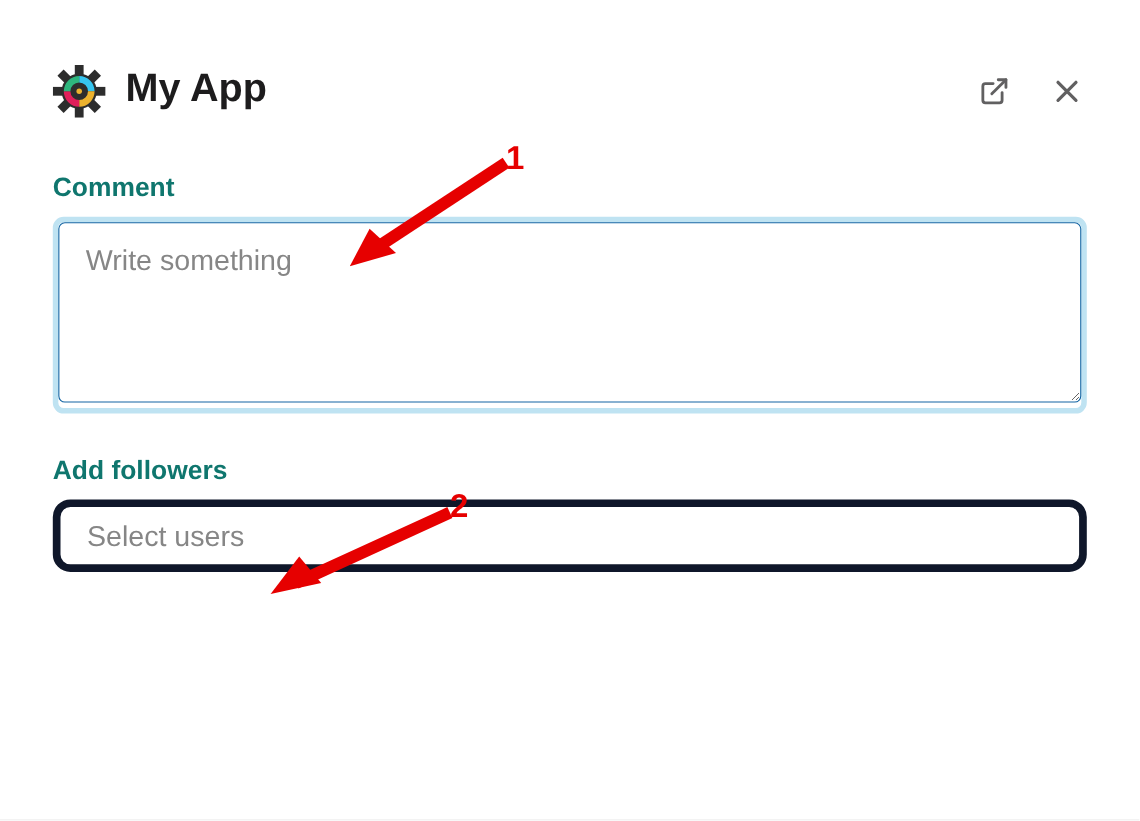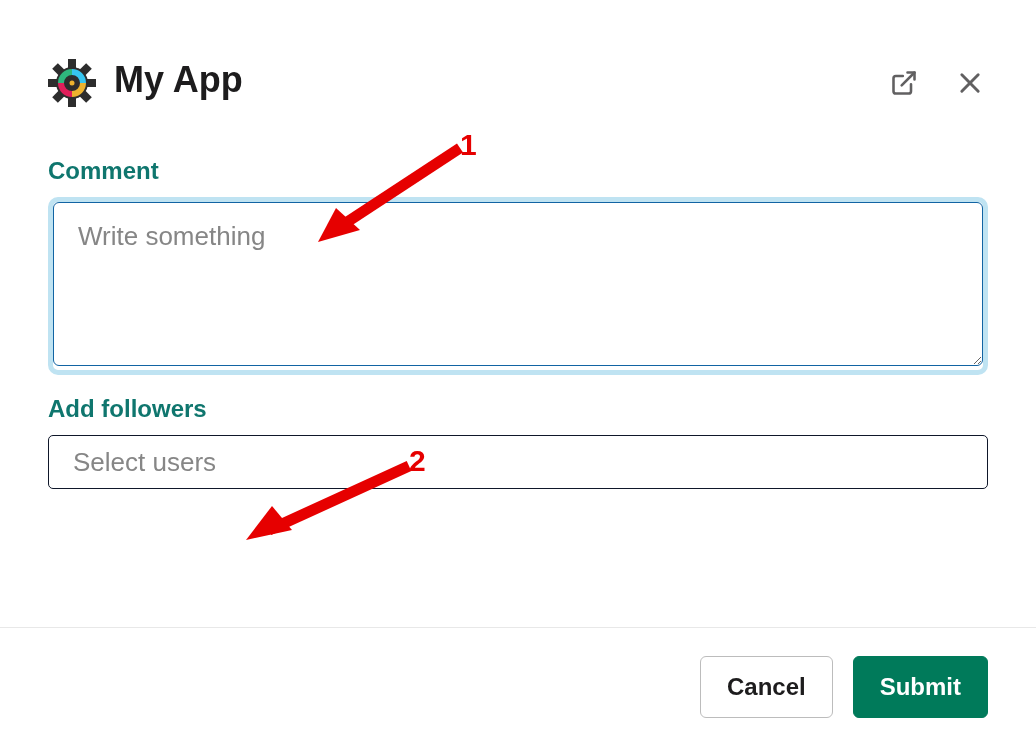--- a/index.html
+++ b/index.html
@@ -77,27 +77,27 @@
       font-size: 26px;
       font-family: inherit;
       resize: both;
       outline: none;
       color: #1d1c1d;
     }
     .comment-textarea::placeholder {
       color: #868686;
     }
     .followers-section {
-      margin-top: 20px;
+      margin-top: 38px;
     }
     .select-users {
       width: 100%;
-      height: 54px;
-      border: 1px solid #0f172a;
-      border-radius: 5px;
+      height: 66px;
+      border: 7px solid #0f172a;
+      border-radius: 16px;
       padding: 0 24px;
       font-size: 26px;
       font-family: inherit;
       outline: none;
       color: #1d1c1d;
       background: #fff;
     }
     .select-users::placeholder {
       color: #868686;
     }
@@ -209,24 +209,20 @@
     </div>
 
     <div class="followers-section">
       <div class="field-label">Add followers</div>
       <input type="text" class="select-users" placeholder="Select users" style="">
     </div>
   </div>
 
   <hr class="divider">
 
-  <div class="modal-footer">
-    <button class="btn btn-cancel">Cancel</button>
-    <button class="btn btn-submit">Submit</button>
-  </div>
 </div>
 
 <div class="annotation arrow-1">
   <svg width="170" height="120" viewBox="0 0 170 120">
     <defs>
       <marker id="ah1" markerWidth="10" markerHeight="10" refX="2" refY="5" orient="auto">
         <polygon points="0,0 10,5 0,10" fill="#e60000"></polygon>
       </marker>
     </defs>
     <line x1="150" y1="18" x2="25" y2="100" stroke="#e60000" stroke-width="11"></line>

